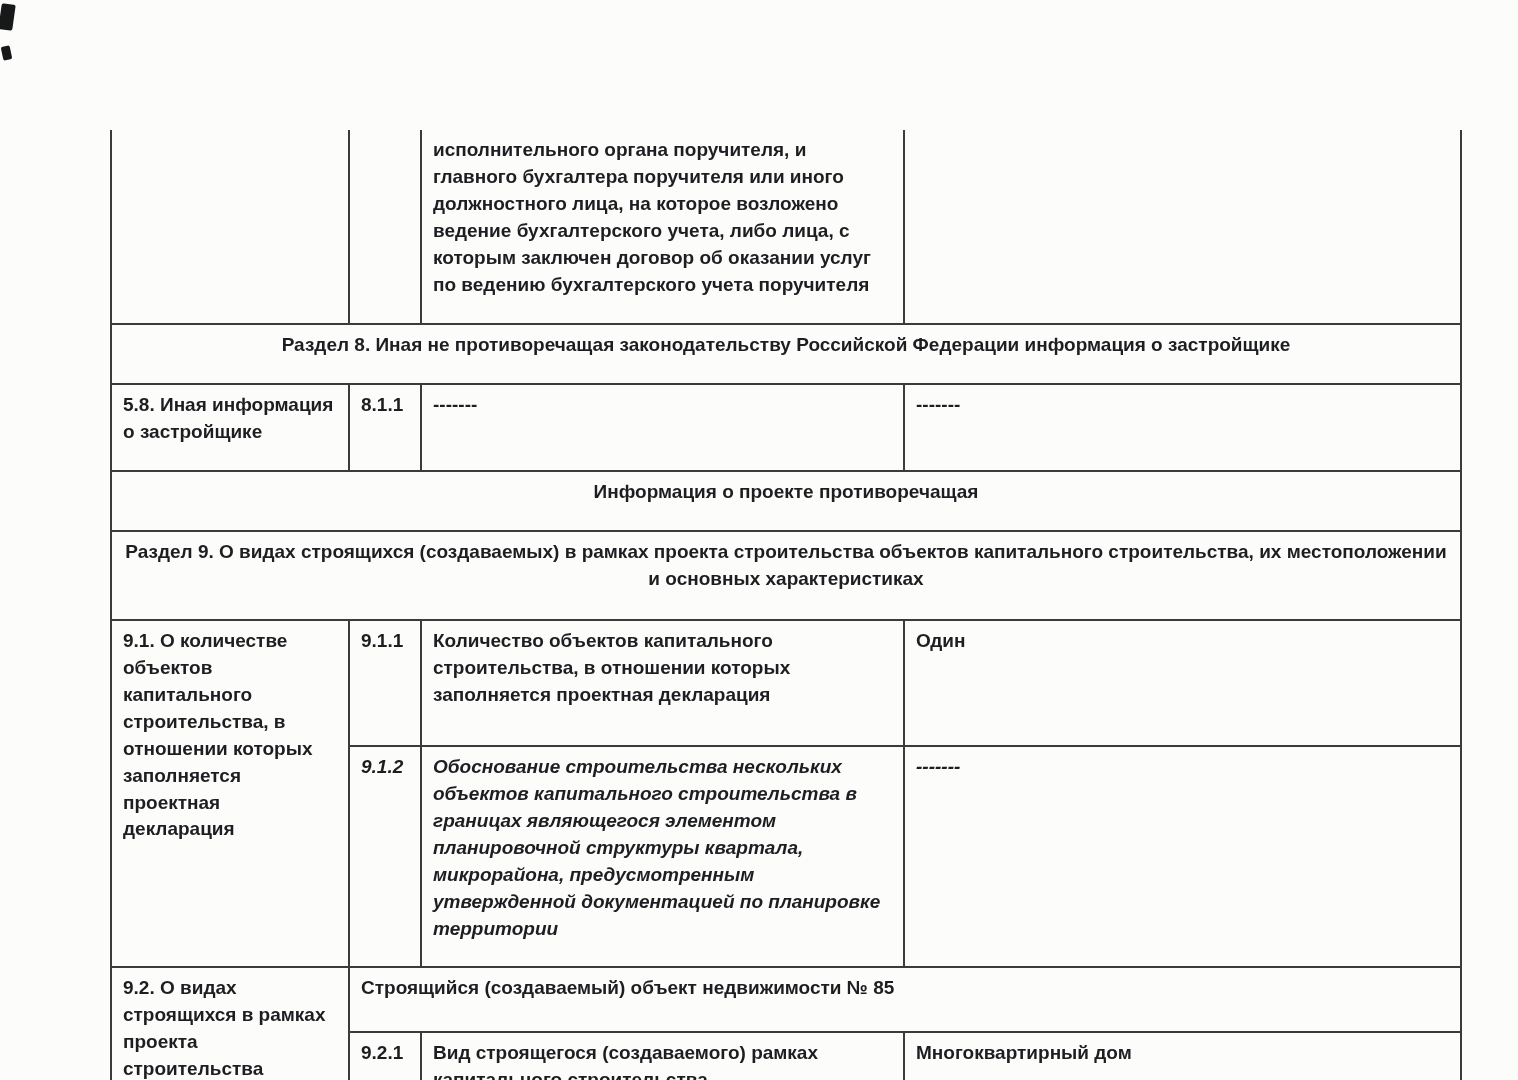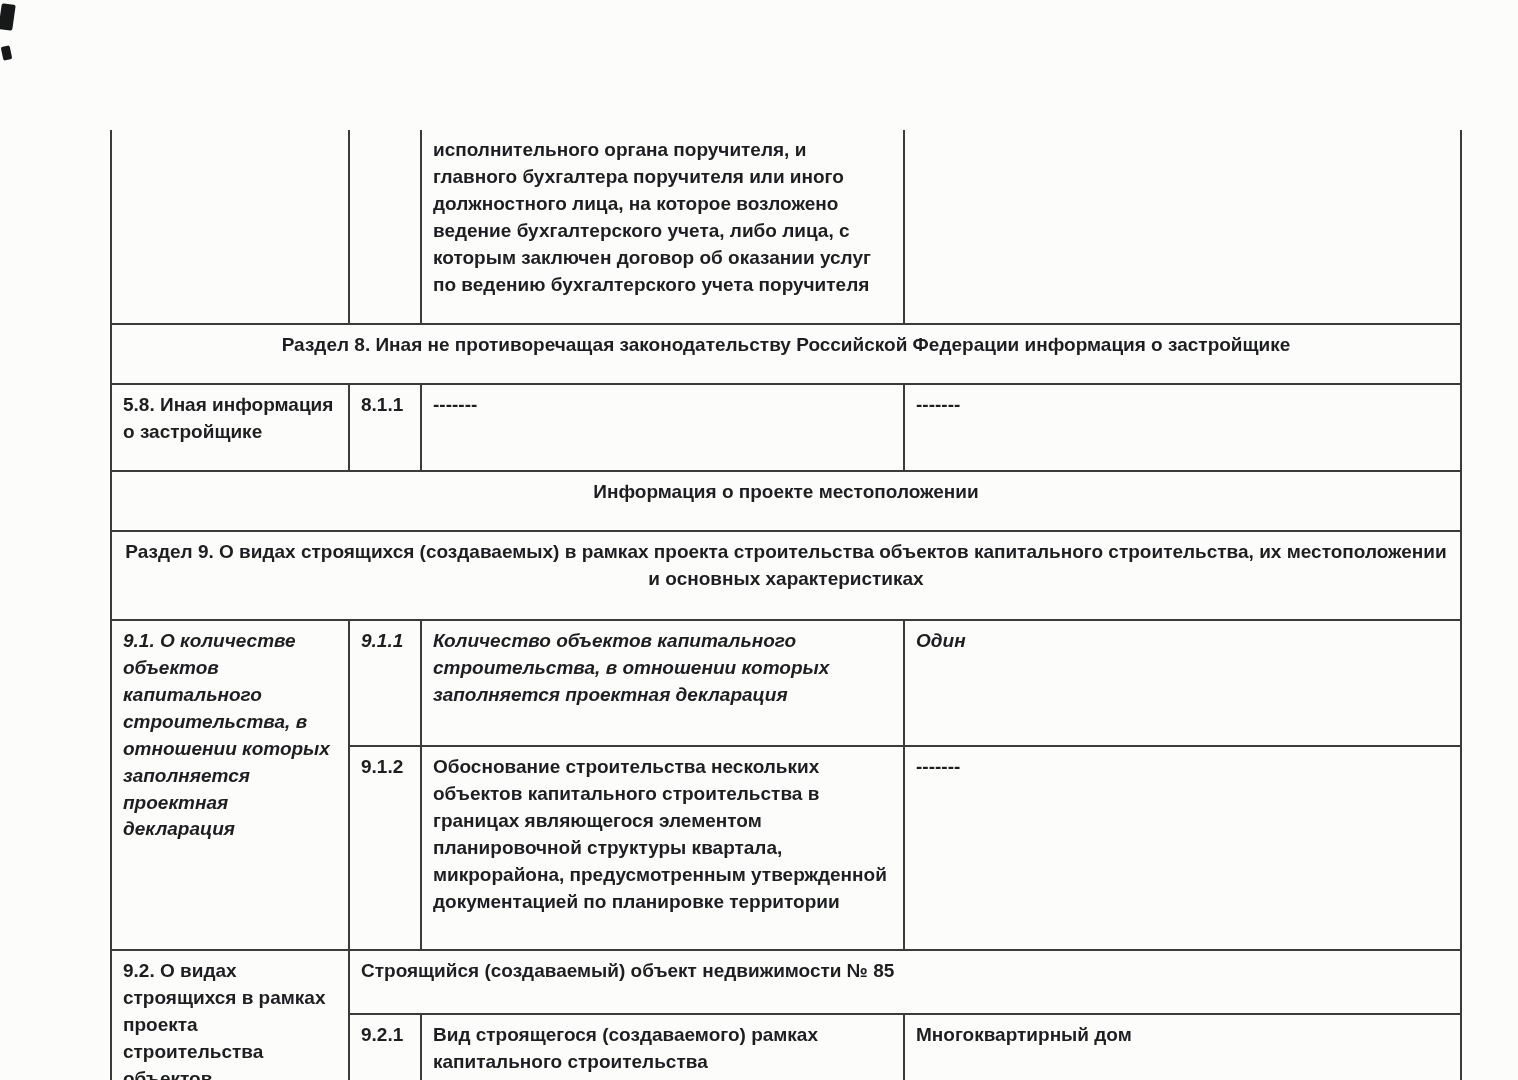--- a/index.html
+++ b/index.html
@@ -77,35 +77,35 @@
     </tr>
 
     <tr style="height:76px;">
       <td>5.8. Иная информация о застройщике</td>
       <td class="num">8.1.1</td>
       <td>-------</td>
       <td>-------</td>
     </tr>
 
     <tr style="height:44px;">
-      <td colspan="4" class="center">Информация о проекте местоположении</td>
+      <td colspan="4" class="center">Информация о проекте противоречащая</td>
     </tr>
 
     <tr style="height:89px;">
       <td colspan="4" class="center">Раздел 9. О видах строящихся (создаваемых) в рамках проекта строительства объектов капитального строительства, их местоположении и основных характеристиках</td>
     </tr>
 
-    <tr style="height:126px;font-style:italic;">
+    <tr style="height:126px;">
       <td rowspan="2">9.1. О количестве объектов капитального строительства, в отношении которых заполняется проектная декларация</td>
       <td class="num">9.1.1</td>
       <td>Количество объектов капитального строительства, в отношении которых заполняется проектная декларация</td>
       <td>Один</td>
     </tr>
 
-    <tr style="height:204px;">
+    <tr style="height:204px;font-style:italic;">
       <td class="num">9.1.2</td>
       <td>Обоснование строительства нескольких объектов капитального строительства в границах являющегося элементом планировочной структуры квартала, микрорайона, предусмотренным утвержденной документацией по планировке территории</td>
       <td class="vmid">-------</td>
     </tr>
 
     <tr style="height:48px;">
       <td rowspan="3">9.2. О видах строящихся в рамках проекта строительства объектов капитального строительства, их</td>
       <td colspan="3">Строящийся (создаваемый) объект недвижимости № 85</td>
     </tr>
 

